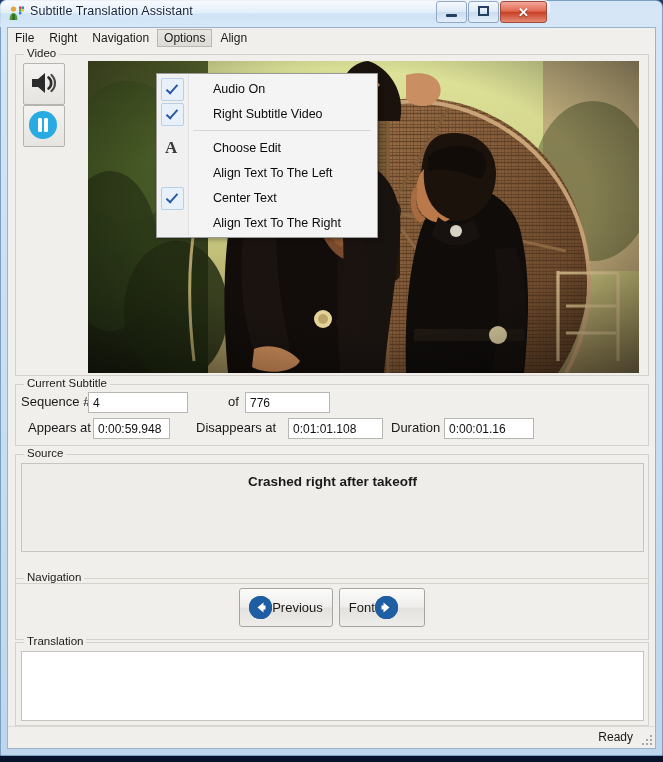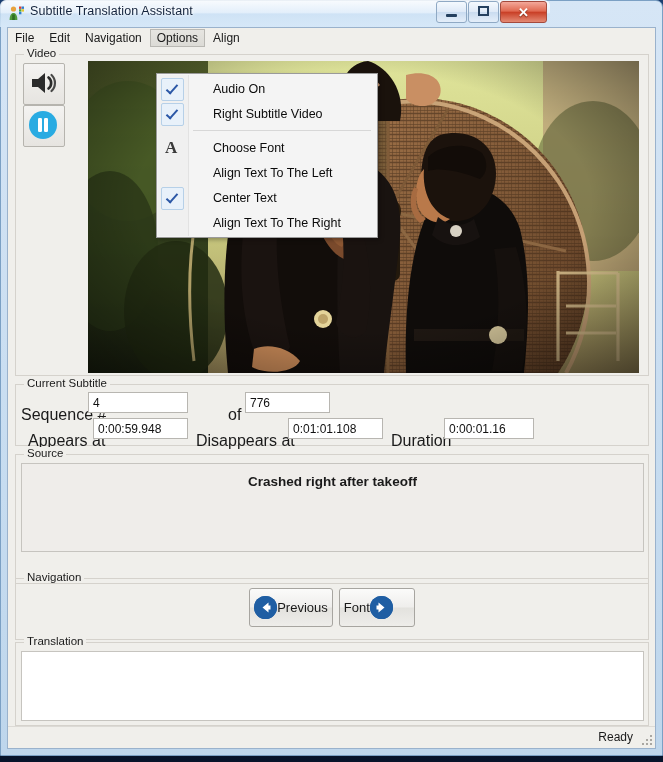--- a/index.html
+++ b/index.html
@@ -130,21 +130,21 @@
   #btn-pause { left: 7px; top: 50px; }
   .video-canvas {
     position: absolute;
     left: 72px; top: 6px;
     width: 551px; height: 312px;
     overflow: hidden;
     background: #2a1c12;
   }
   
   #group-subtitle { left: 7px; top: 356px; width: 634px; height: 62px; }
-  .flabel { position: absolute; font-size: 16px; color: #1a1a1a; white-space: nowrap; line-height: 20px; margin-top: 13px; }
+  .flabel { position: absolute; font-size: 13px; color: #1a1a1a; white-space: nowrap; line-height: 20px; }
   .finput {
     position: absolute;
     background: #ffffff;
     border: 1px solid #b8b6b1;
     box-sizing: border-box;
     font-size: 12px; color: #111;
     padding: 2px 4px;
     height: 21px;
     line-height: 15px;
     font-family: "Liberation Sans", sans-serif;
@@ -172,21 +172,21 @@
   
   #group-nav { left: 7px; top: 550px; width: 634px; height: 62px; }
   .navbtns { position: absolute; left: 0; right: 0; top: 9px; display: flex; justify-content: center; gap: 6px; }
   .navbtn {
     height: 37px;
     min-width: 66px;
     background: linear-gradient(180deg,#fbfbfa 0%, #efeeec 48%, #e3e2de 52%, #eeedea 100%);
     border: 1px solid #a7a5a0;
     border-radius: 3px;
     display: flex; align-items: center; 
-    padding: 0 4px;
+    padding: 0 9px;
     font-size: 13px; color: #1a1a1a;
   }
   .arrow-circle {
     width: 23px; height: 23px; border-radius: 50%;
     background: #1f5ea3;
     position: relative;
     flex: 0 0 auto;
   }
   
   #group-trans { left: 7px; top: 614px; width: 634px; height: 84px; }
@@ -298,21 +298,21 @@
         <div class="wbtn close">
           <span class="glyph">✕</span>
         </div>
       </div>
     </div>
 
     <div class="client">
 
       <div class="menubar">
         <div class="menu-item">File</div>
-        <div class="menu-item">Edit</div>
+        <div class="menu-item">Right</div>
         <div class="menu-item">Navigation</div>
         <div class="menu-item active">Options</div>
         <div class="menu-item">Align</div>
       </div>
 
       <div class="group" id="group-video">
         <span class="legend">Video</span>
 
         <div class="vbtn" id="btn-audio">
           <svg width="38" height="38" viewBox="0 0 38 38">
@@ -433,21 +433,21 @@
 
       <div class="group" id="group-subtitle">
         <span class="legend">Current Subtitle</span>
 
         <span class="flabel" style="left:5px; top:7px;">Sequence #</span>
         <input class="finput" style="left: 72px; top: 7px; width: 100px;" value="4">
         <span class="flabel" style="left:212px; top:7px;">of</span>
         <input class="finput" style="left: 229px; top: 7px; width: 85px;" value="776">
 
         <span class="flabel" style="left:12px; top:33px;">Appears at</span>
-        <input class="finput" style="left: 77px; top: 33px; width: 95px;" value="0:00:59.948">
+        <input class="finput" style="left: 77px; top: 33px; width: 77px;" value="0:00:59.948">
         <span class="flabel" style="left:180px; top:33px;">Disappears at</span>
         <input class="finput" style="left: 272px; top: 33px; width: 95px;" value="0:01:01.108">
         <span class="flabel" style="left:375px; top:33px;">Duration</span>
         <input class="finput" style="left: 428px; top: 33px; width: 90px;" value="0:00:01.16">
       </div>
 
       <div class="group" id="group-source">
         <span class="legend">Source</span>
         <div class="textbox">
           <span class="src-text">Crashed right after takeoff</span>
@@ -505,21 +505,21 @@
 
         <div class="dd-item">
           <span class="dd-check"></span>
           <span>Right Subtitle Video</span>
         </div>
 
         <div class="dd-sep"></div>
 
         <div class="dd-item">
           <span class="dd-fonticon">A</span>
-          <span>Choose Font</span>
+          <span>Choose Edit</span>
         </div>
 
         <div class="dd-item">
           <span>Align Text To The Left</span>
         </div>
 
         <div class="dd-item">
           <span class="dd-check"></span>
           <span>Center Text</span>
         </div>

